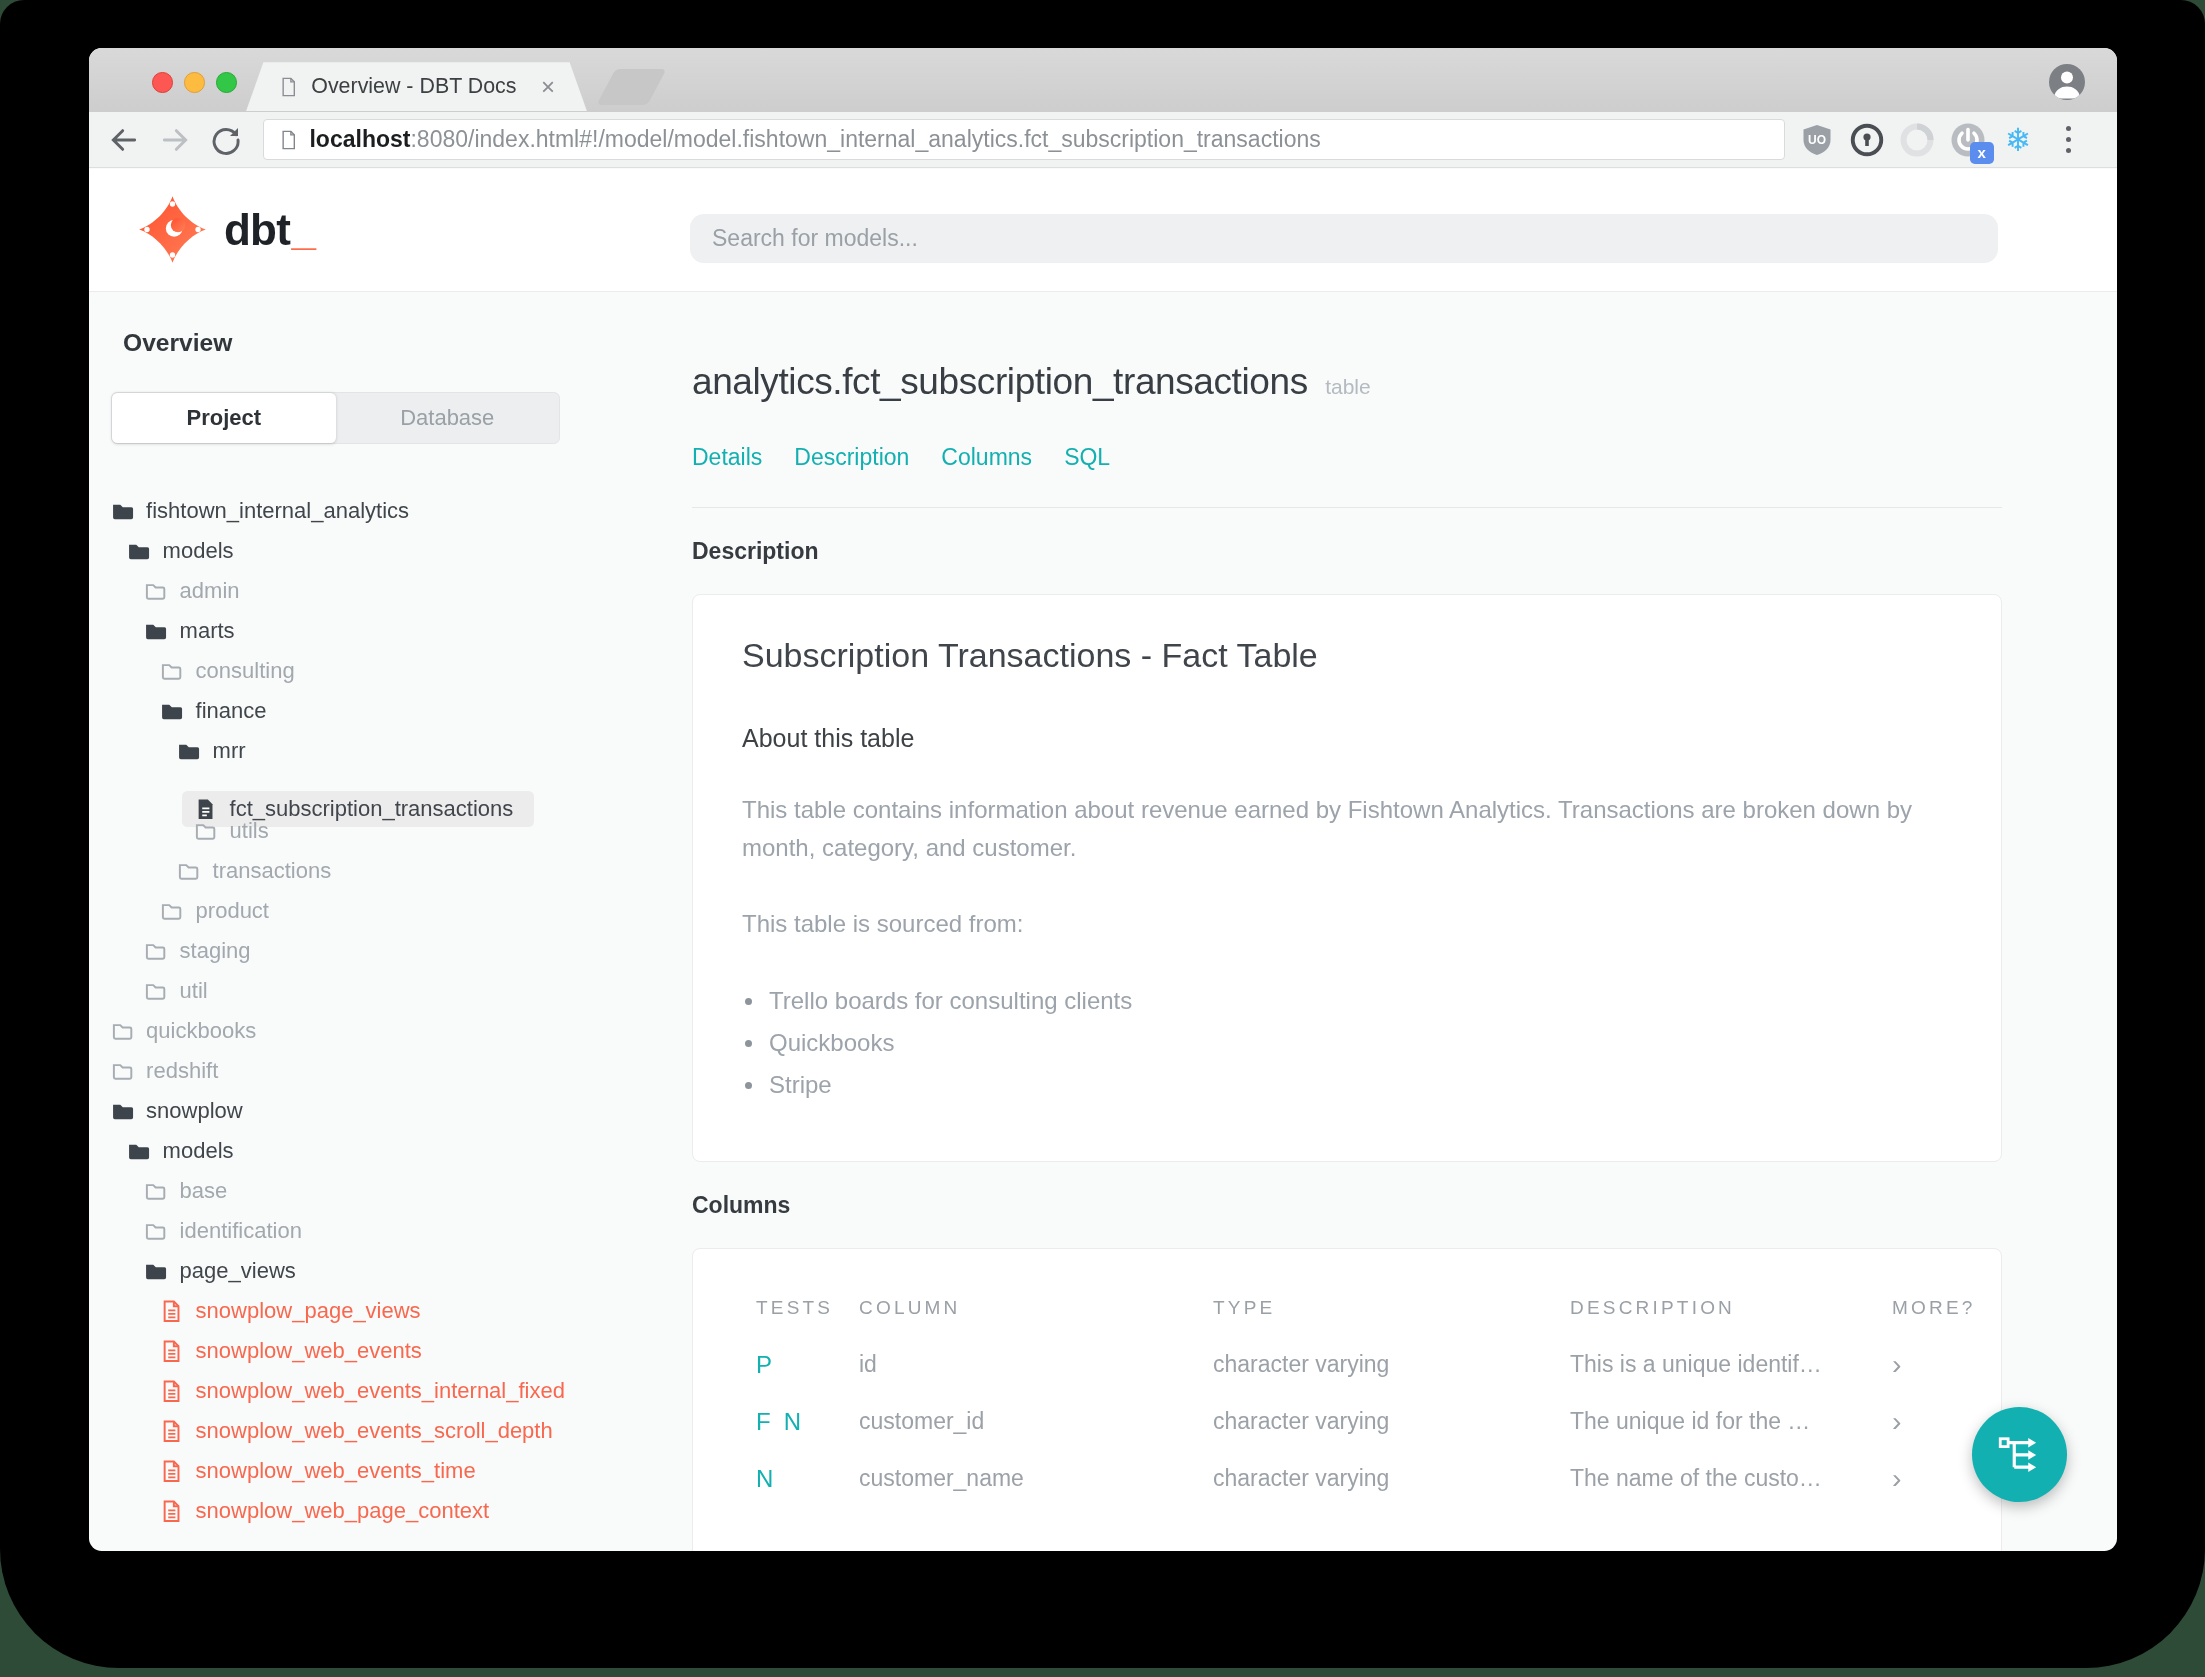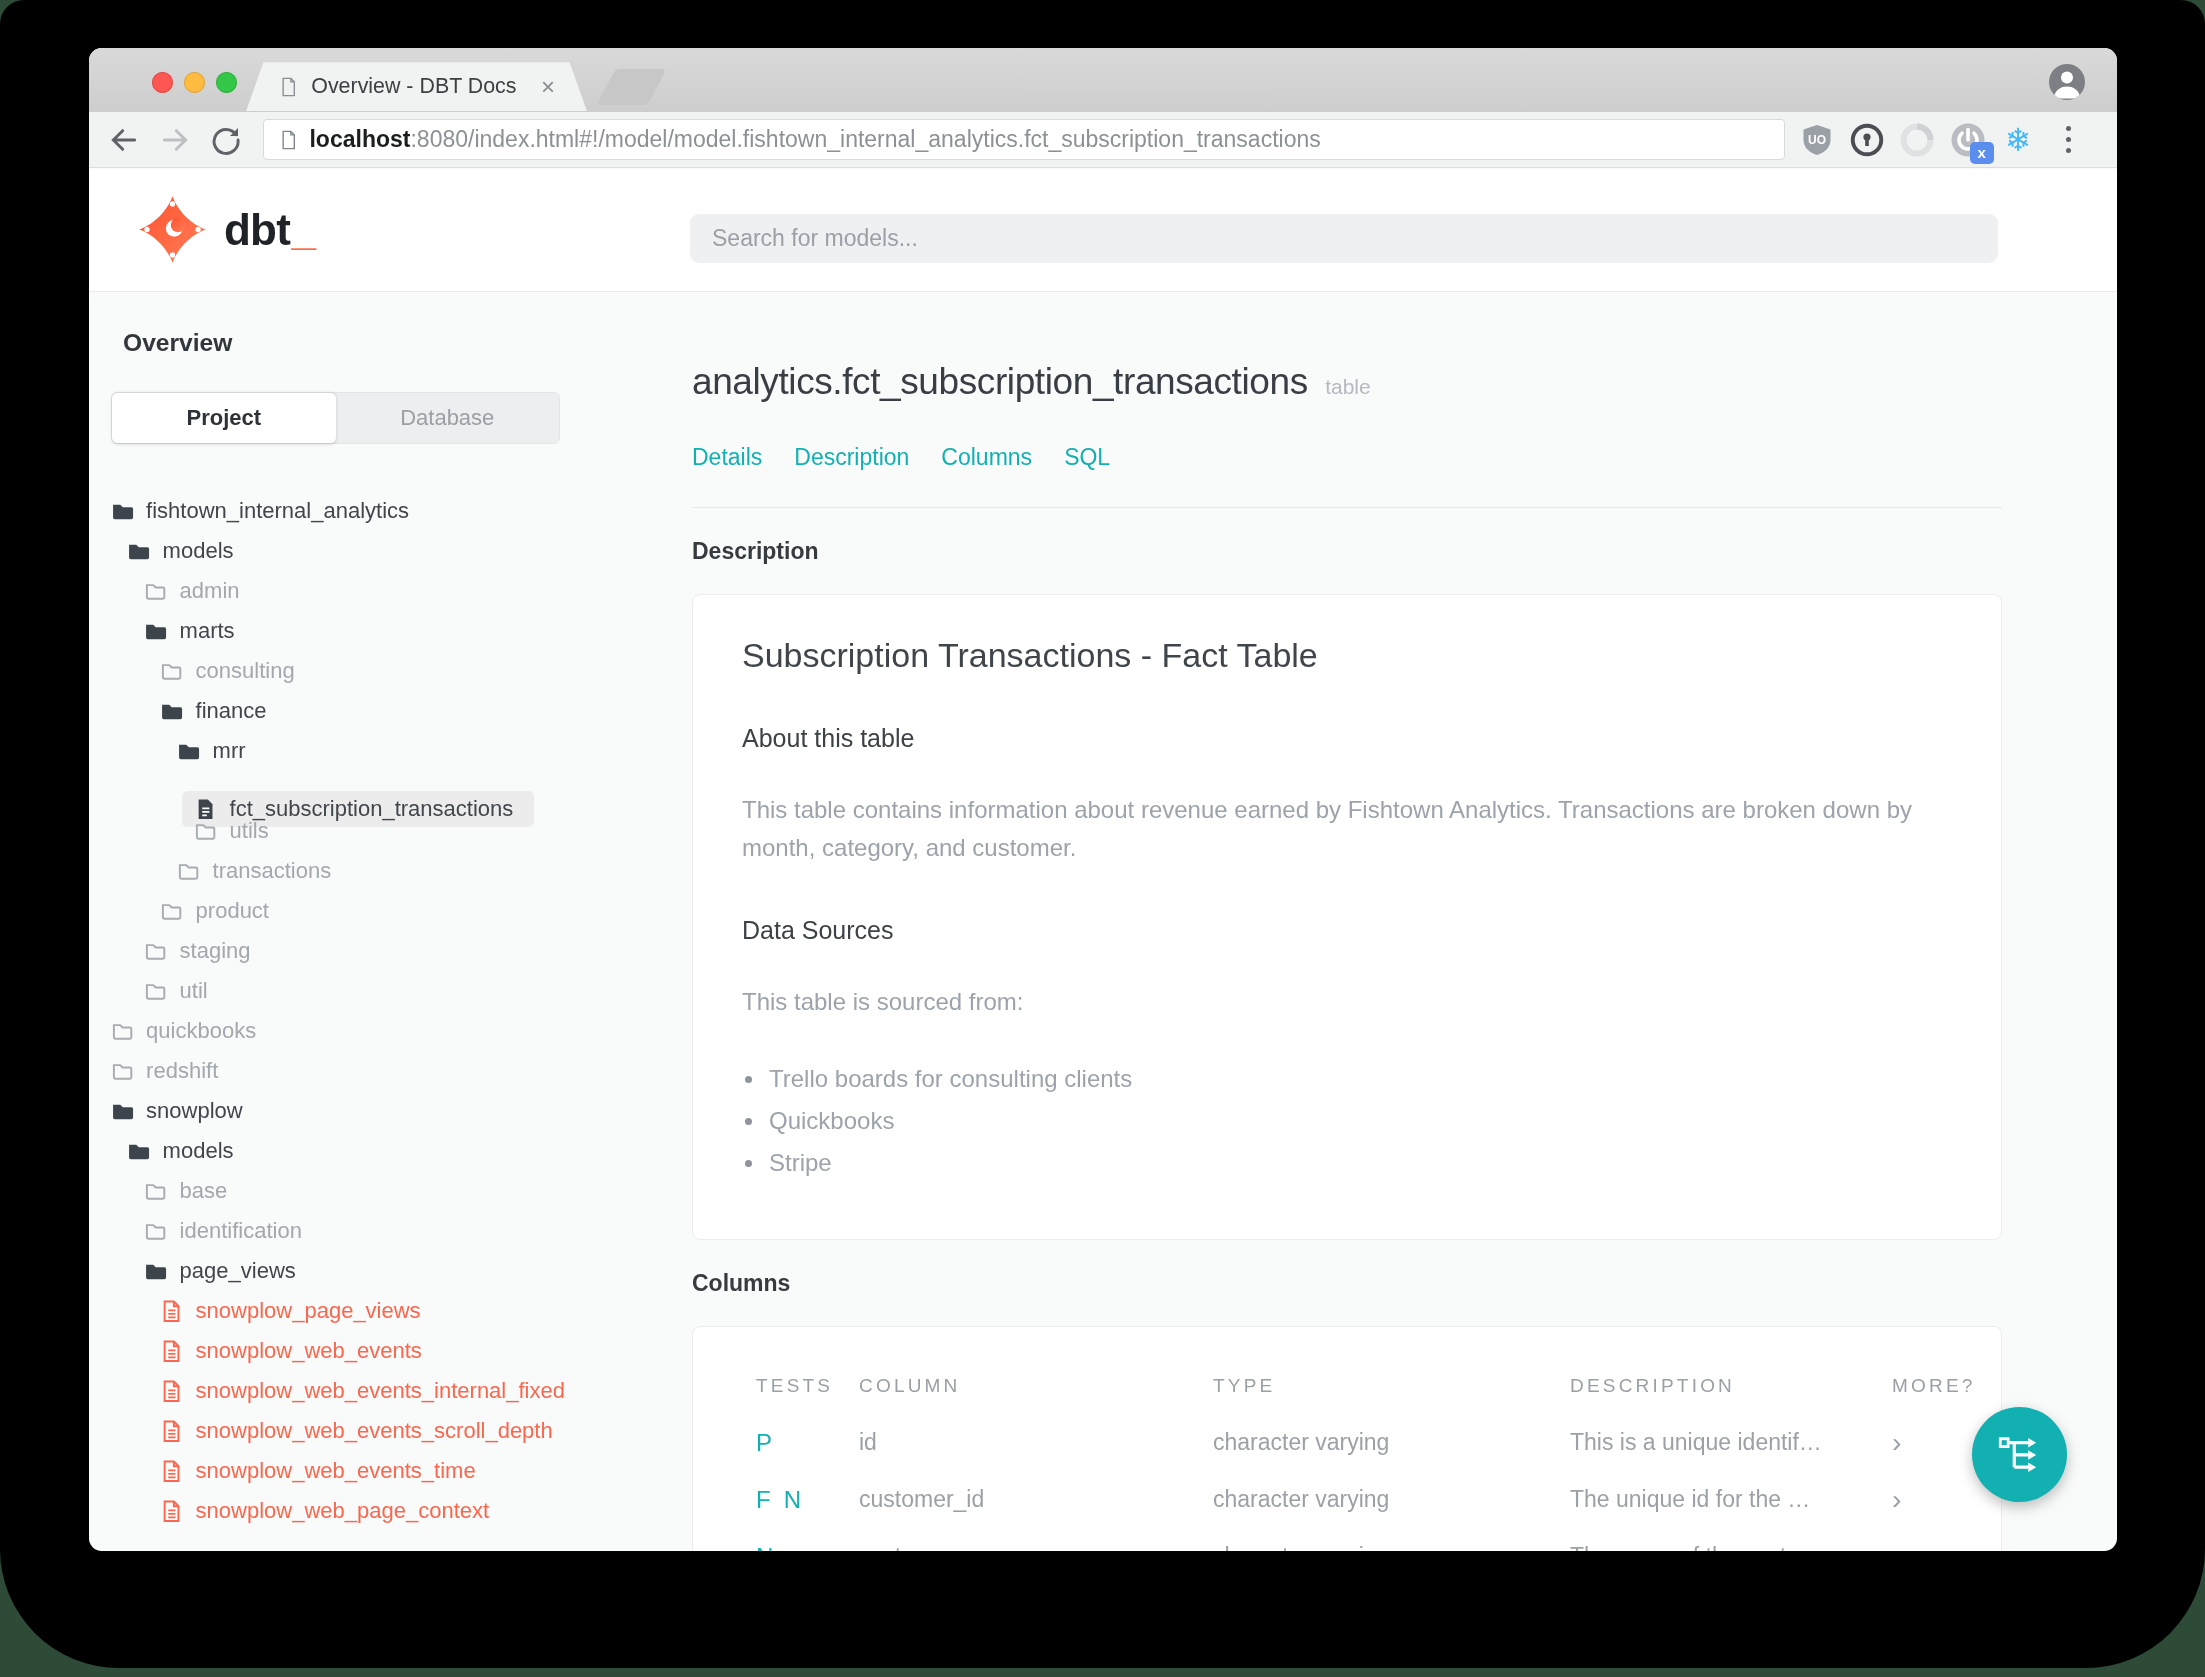--- a/index.html
+++ b/index.html
@@ -49,21 +49,21 @@
   .menu-dots{display:flex;flex-direction:column;gap:5.5px;align-items:center;justify-content:center;height:36px;}
   .menu-dots i{width:5.5px;height:5.5px;border-radius:50%;background:#5f6368;}
   
   .appheader{position:absolute;left:0;top:121px;width:100%;height:123px;background:#fff;
     border-bottom:0.8px solid #e9ebec;}
   .logo{position:absolute;left:48px;top:25px;display:flex;align-items:center;gap:16px;}
   .logo svg{width:71px;height:71px;}
   .logo-text{font-size:44px;font-weight:bold;color:#1f2327;letter-spacing:-0.8px;}
   .logo-us{color:#ff6b4a;font-weight:bold;font-size:44px;margin-left:1.6px;}
   .search{position:absolute;left:601px;top:45px;width:1308px;height:49px;background:#eef0f2;
-    border:none;border-radius:9px;font-size:23px;color:#3c4147;padding:0 22px;outline:none;
+    border:none;border-radius:14px;font-size:23px;color:#3c4147;padding:0 22px;outline:none;
     font-family:"Liberation Sans",sans-serif;}
   .search::placeholder{color:#9aa0a6;}
   
   .content{position:absolute;left:0;top:245px;width:100%;height:1258px;display:flex;}
   .sidebar{width:575px;flex:none;position:relative;}
   .sb-title{position:absolute;left:34px;top:36px;font-size:24.6px;font-weight:bold;color:#32373c;}
   .sb-tabs{position:absolute;left:22px;top:99px;width:449px;height:52px;display:flex;
     border:0.8px solid #e2e4e5;border-radius:6.3px;background:#eceeef;}
   .sb-tab{flex:1;display:flex;align-items:center;justify-content:center;font-size:22px;}
   .sb-tab.active{background:#fff;border-radius:5.5px;box-shadow:0 0.8px 3.2px rgba(0,0,0,.18);
@@ -583,21 +583,20 @@
             <a href="#">Columns</a>
             <a href="#">SQL</a>
           </div>
         <div class="m-divider"></div>
 
         <div class="sec-label">Description</div>
         <div class="card card1">
           <div class="c-h1">Subscription Transactions - Fact Table</div>
           <div class="c-h3">About this table</div>
           <div class="c-p">This table contains information about revenue earned by Fishtown Analytics. Transactions are broken down by month, category, and customer.</div>
-          <div class="c-h3">Data Sources</div>
           <div class="c-p">This table is sourced from:</div>
           <ul class="c-ul">
 
           <li>Trello boards for consulting clients</li>
               <li>Quickbooks</li>
               <li>Stripe</li>
             </ul>
         </div>
 
         <div class="sec-label">Columns</div>

